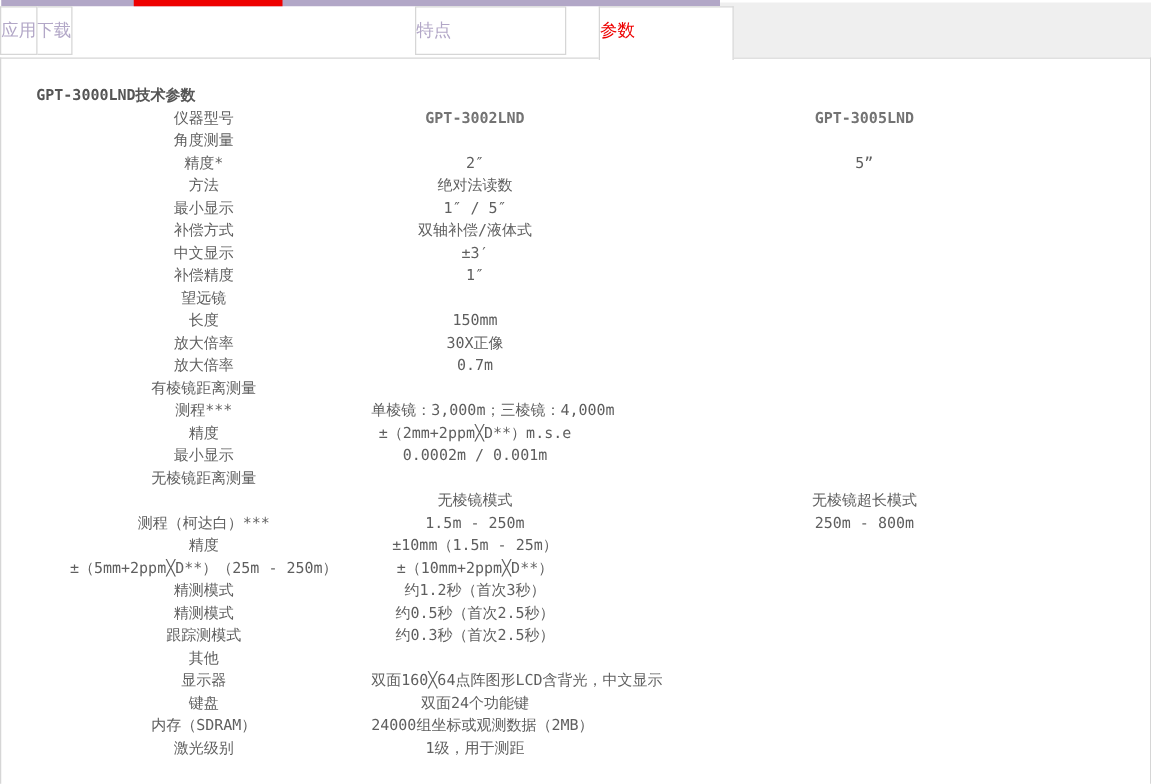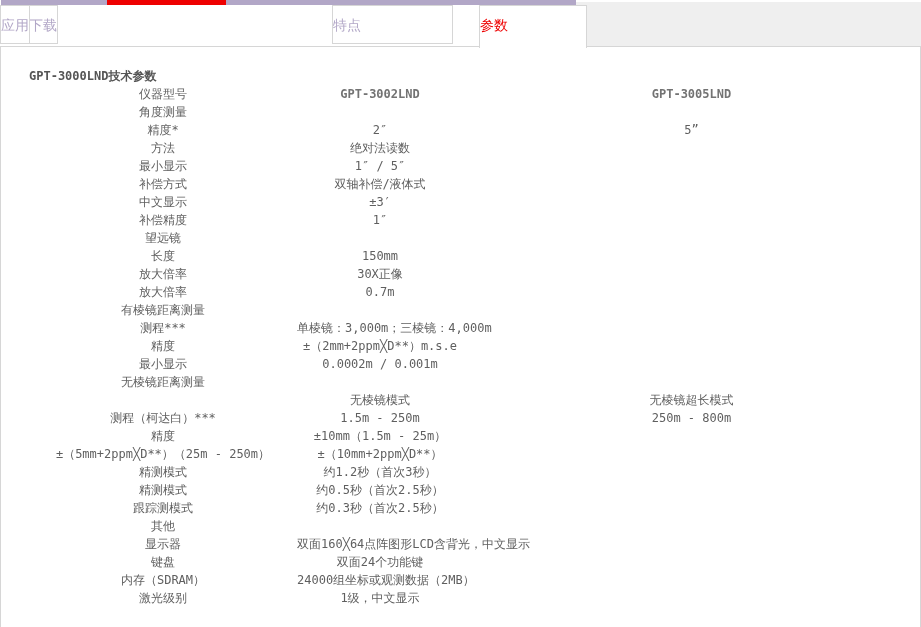--- a/index.html
+++ b/index.html
@@ -232,18 +232,18 @@
   </div>
 
   <div class="row">
     <div>内存（SDRAM）</div>
     <div>24000组坐标或观测数据（2MB）</div>
     <div></div>
   </div>
 
   <div class="row">
     <div>激光级别</div>
-    <div>1级，中文显示</div>
+    <div>1级，用于测距</div>
     <div></div>
   </div>
 </div>
   </div>
 </div>
 
 </body></html>

